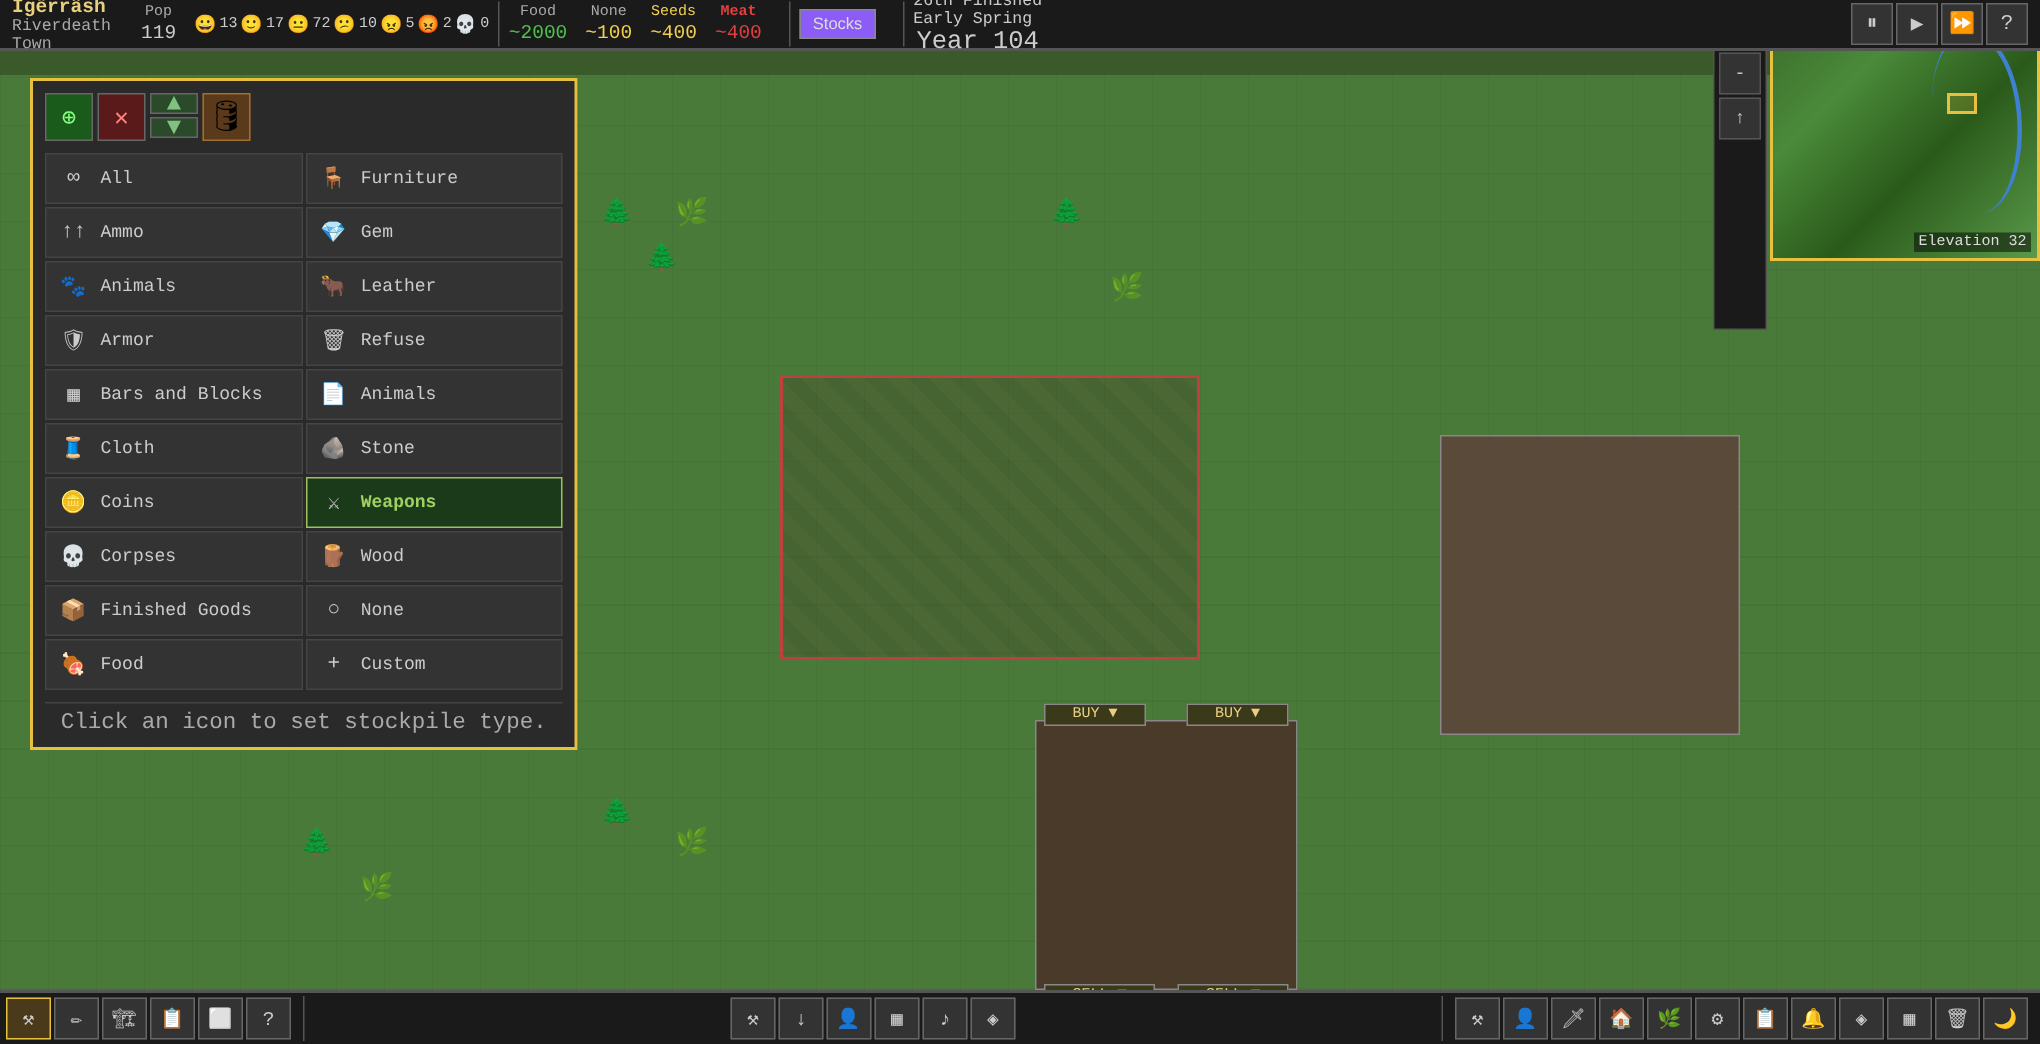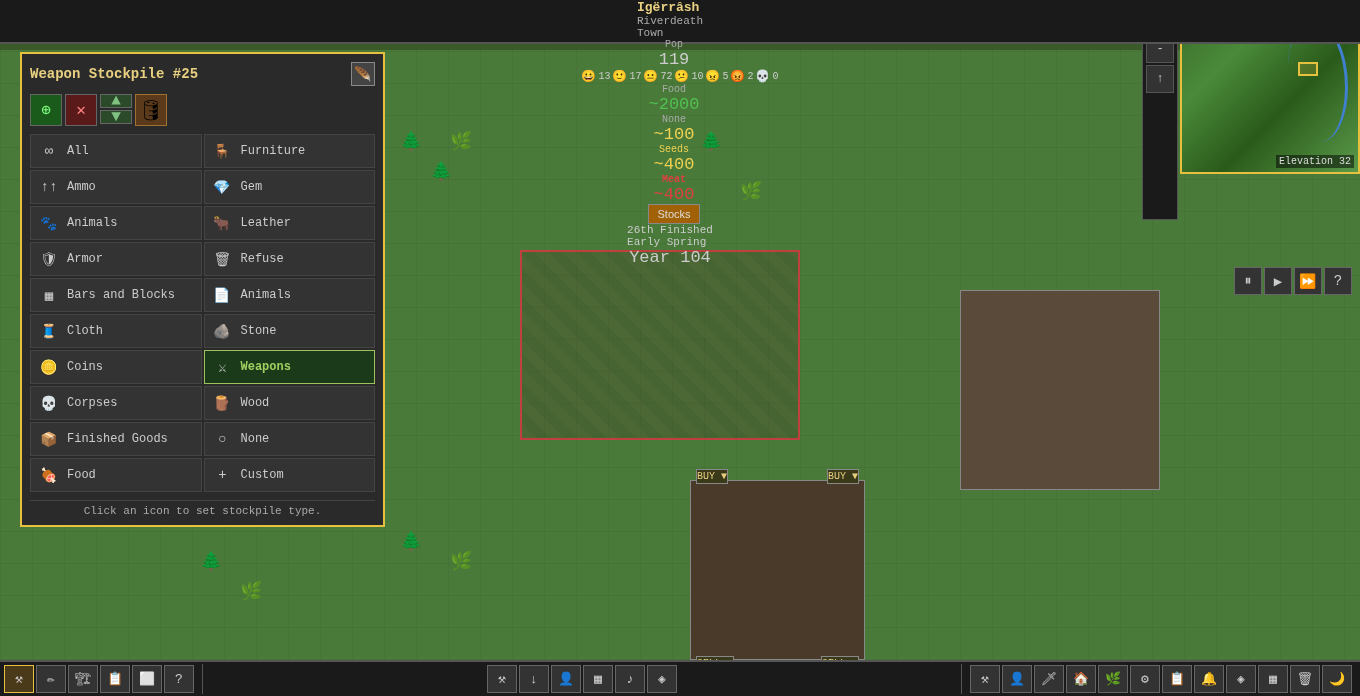--- a/index.html
+++ b/index.html
@@ -10,30 +10,29 @@
       background: #3a5a2a;
       font-family: 'Courier New', monospace;
       position: relative;
     }
 
     
     .top-bar {
       position: absolute;
       top: 0; left: 0;
       width: 1360px;
-      height: 44px;
+      height: 34px;
       background: #1a1a1a;
       border-bottom: 2px solid #555;
       display: flex;
       align-items: center;
       padding: 0 8px;
       z-index: 100;
       color: #ccc;
       font-size: 12px;
-      flex-direction: column;
     }
 
     .top-bar-section {
       display: flex;
       flex-direction: column;
       margin-right: 20px;
     }
 
     .city-name {
       color: #e8d080;
@@ -53,29 +52,29 @@
       margin-right: 12px;
     }
 
     .top-bar-stat .label {
       color: #aaa;
       font-size: 10px;
     }
 
     .top-bar-stat .value {
       color: #ccc;
-      font-size: 17px;
+      font-size: 13px;
     }
 
     .top-bar-stat .value.yellow { color: #f0d050; }
     .top-bar-stat .value.red { color: #e04040; }
     .top-bar-stat .value.green { color: #50c050; }
 
     .stocks-btn {
-      background: #a16207;
+      background: #8b5cf6;
       border: 1px solid #888;
       color: #ddd;
       padding: 3px 8px;
       font-size: 11px;
       cursor: pointer;
       margin-right: 12px;
     }
 
     .top-bar-icons {
       margin-left: auto;
@@ -252,21 +251,21 @@
       font-size: 14px;
       flex-shrink: 0;
     }
 
     .category-label {
       font-size: 12px;
     }
 
     .panel-footer {
       color: #aaa;
-      font-size: 11px;
+      font-size: 15px;
       text-align: center;
       padding-top: 4px;
       border-top: 1px solid #444;
     }
 
     
     .bottom-toolbar {
       position: absolute;
       bottom: 0; left: 0;
       width: 1360px;
@@ -373,21 +372,21 @@
       background: #4a3a2a;
       border: 1px solid #888;
     }
 
     .trade-label {
       position: absolute;
       background: #3a3a1a;
       border: 1px solid #888;
       color: #e8d080;
       font-size: 10px;
-      padding: 1px 0;
+      padding: 1px 18px;
     }
 
     .building-area {
       position: absolute;
       top: 240px;
       right: 200px;
       width: 200px;
       height: 200px;
       background: #5a4a3a;
       border: 1px solid #888;
@@ -549,24 +548,20 @@
   <span class="game-tree" style="top:110px; left:430px;">🌲</span>
   <span class="game-tree" style="top:80px; left:700px;">🌲</span>
   <span class="game-tree" style="top:130px; left:740px;">🌿</span>
   <span class="game-tree" style="top:480px; left:400px;">🌲</span>
   <span class="game-tree" style="top:500px; left:450px;">🌿</span>
   <span class="game-tree" style="top:500px; left:200px;">🌲</span>
   <span class="game-tree" style="top:530px; left:240px;">🌿</span>
 </div>
 
 <div class="stockpile-panel">
-  <div class="panel-header">
-    <span class="panel-title">Weapon Stockpile #25</span>
-    <div class="panel-icon">🪶</div>
-  </div>
 
   <div style="display:flex; gap:8px; margin-bottom:8px;">
     <div style="display:flex; gap:3px;">
       <div class="action-btn green-bg">⊕</div>
       <div class="action-btn red-bg">✕</div>
       <div style="display:flex; flex-direction:column; gap:2px;">
         <div class="action-btn dark-bg" style="height:14px; width:32px;">▲</div>
         <div class="action-btn dark-bg" style="height:14px; width:32px;">▼</div>
       </div>
       <div class="action-btn" style="background:#5a3a1a; border-color:#a07030; font-size:20px;">🛢</div>

